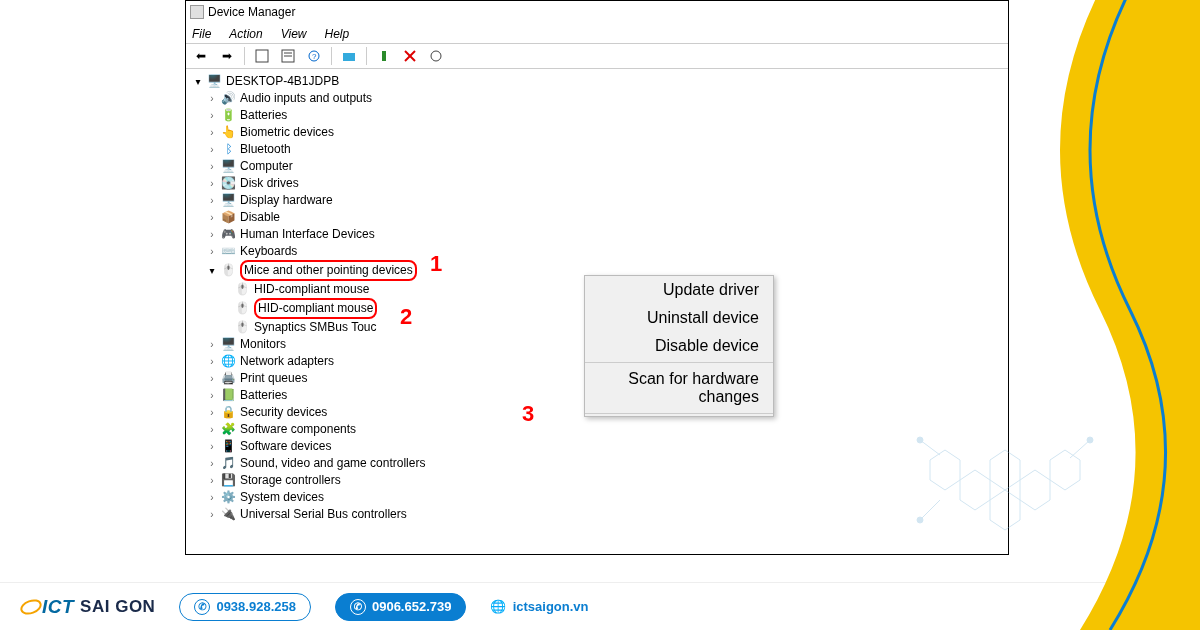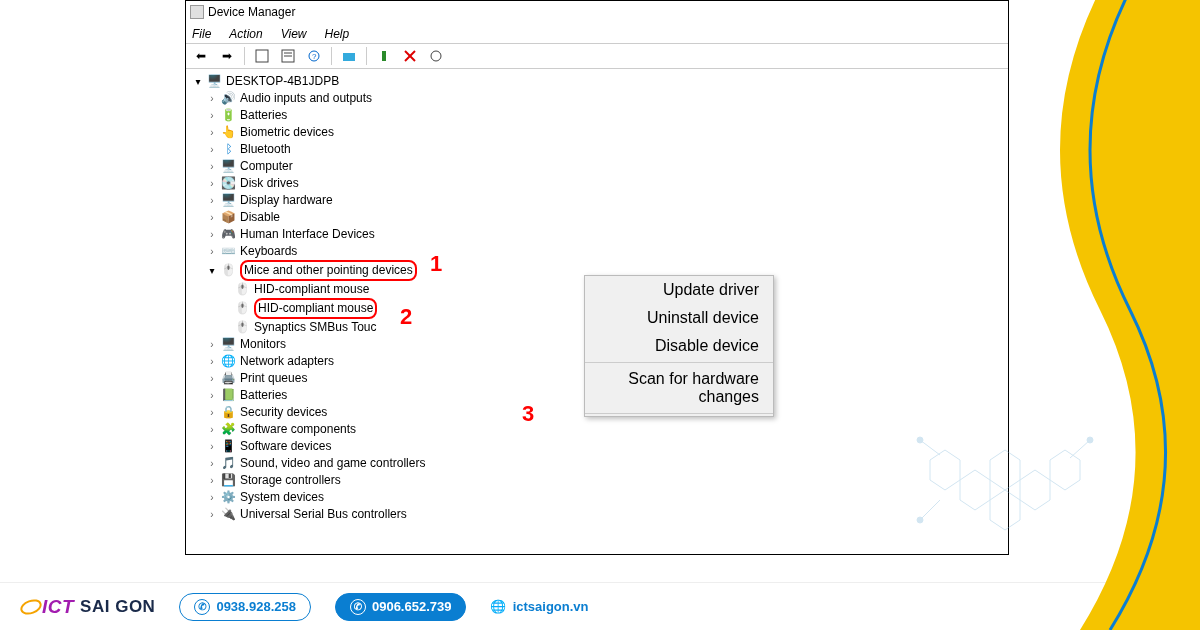--- a/index.html
+++ b/index.html
@@ -20,21 +20,21 @@
   .indent2 { padding-left: 28px; }
   .devicon { width: 14px; height: 14px; display: inline-flex; align-items: center; justify-content: center; }
   .redbox { border: 2px solid #ff0000; border-radius: 8px; padding: 0 2px; }
   .redlabel { position: absolute; color: #ff0000; font-weight: 700; font-size: 22px; font-family: Arial, sans-serif; }
   .ctxmenu { position: absolute; left: 398px; top: 274px; width: 190px; background: #f0f0f0; border: 1px solid #bbb; box-shadow: 2px 2px 5px rgba(0,0,0,0.25); font-size: 16px; text-align: right; }
   .ctxitem { padding: 5px 14px; cursor: default; }
   .ctxsep { height: 1px; background: #ccc; margin: 2px 0; }
   .ctxitem.bold { font-weight: 600; }
   .footer { position: absolute; left: 0; bottom: 0; width: 100%; height: 48px; display: flex; align-items: center; padding: 0 20px; gap: 24px; background: #fff; border-top: 1px solid #eee; }
   .logo { display: flex; align-items: center; gap: 0; font-weight: 700; font-size: 17px; color: #1a2a4a; letter-spacing: 0.5px; font-family: Arial, sans-serif; }
-  .logo .ict { color: #a21caf; font-style: italic; margin-right: 6px; font-size: 19px; }
+  .logo .ict { color: #0369a1; font-style: italic; margin-right: 6px; font-size: 19px; }
   .pill { display: flex; align-items: center; gap: 6px; border: 1px solid #0a7ed1; color: #0a7ed1; border-radius: 16px; padding: 5px 14px; font-weight: 600; font-size: 13px; }
   .pill .picon { width: 16px; height: 16px; border-radius: 50%; border: 1.5px solid #0a7ed1; display: flex; align-items: center; justify-content: center; font-size: 10px; }
   .pill.solid { background: #0a7ed1; color: #fff; }
   .pill.solid .picon { border-color: #fff; }
   .wave { position: absolute; right: 0; top: 0; width: 160px; height: 100%; overflow: hidden; pointer-events: none; }
   .wave svg { position: absolute; right: -40px; top: -10px; }
   .hex { position: absolute; right: 80px; bottom: 60px; opacity: 0.35; }
 </style>
 </head>
 <body>

